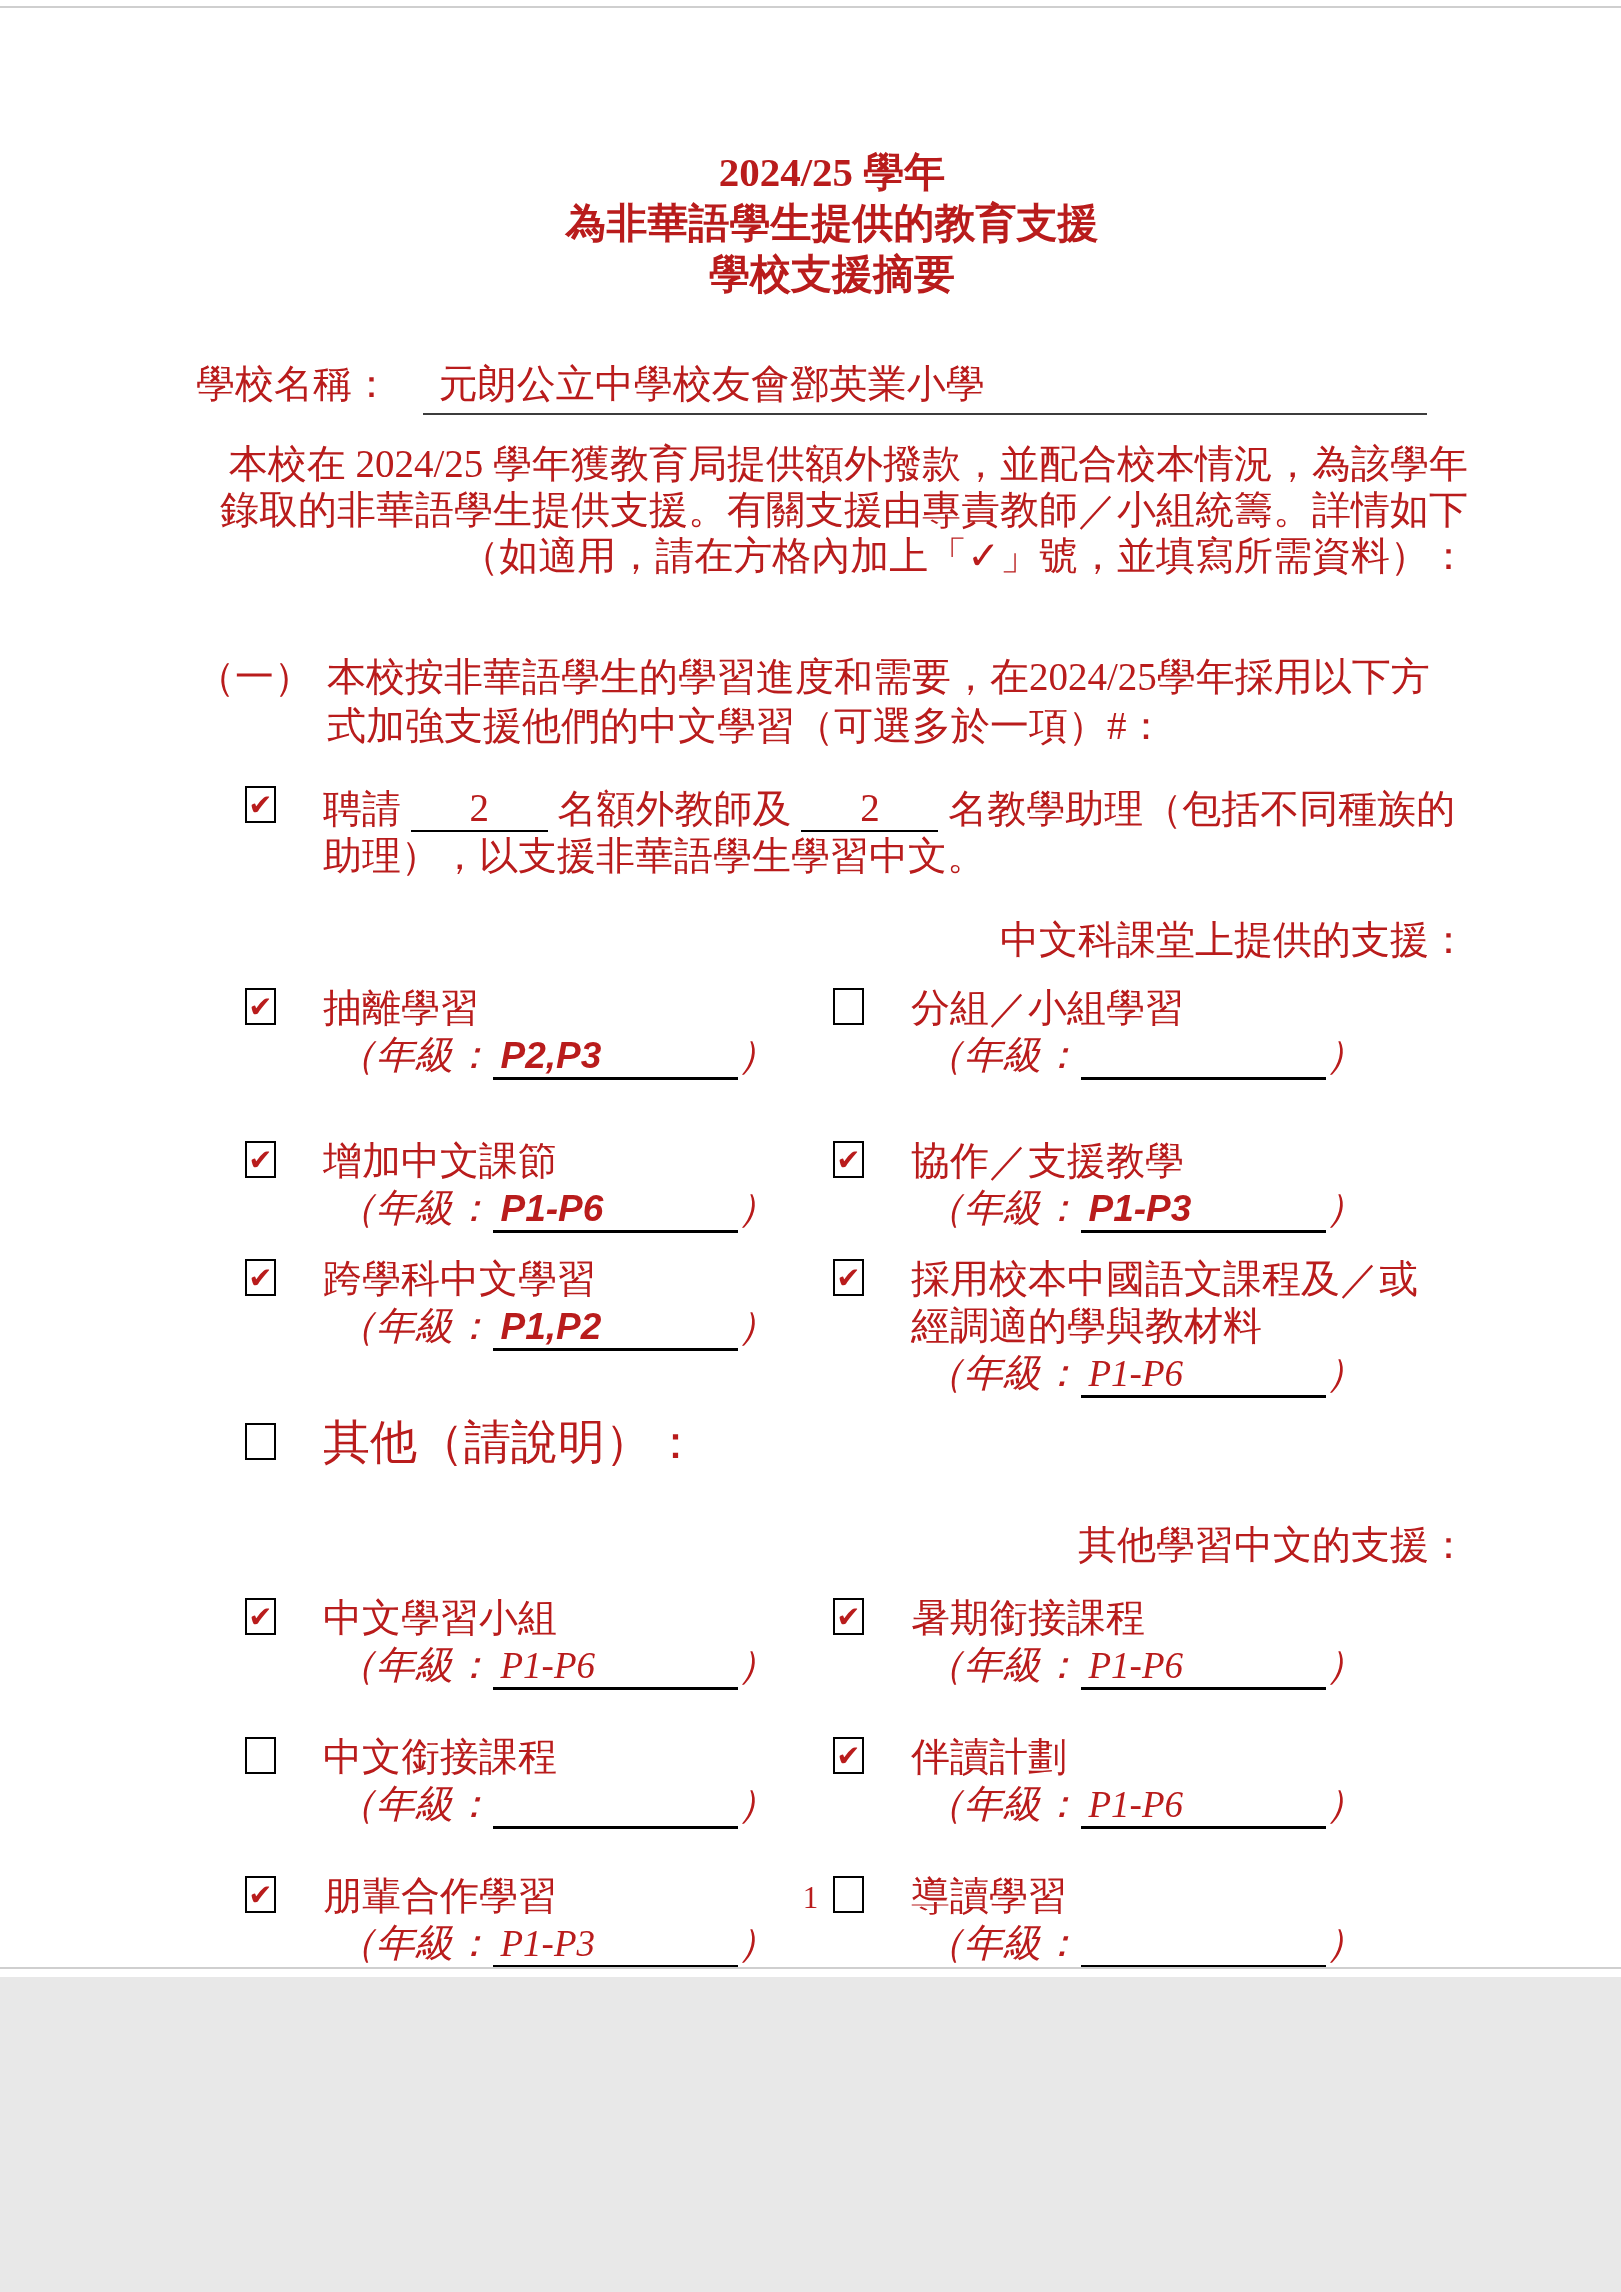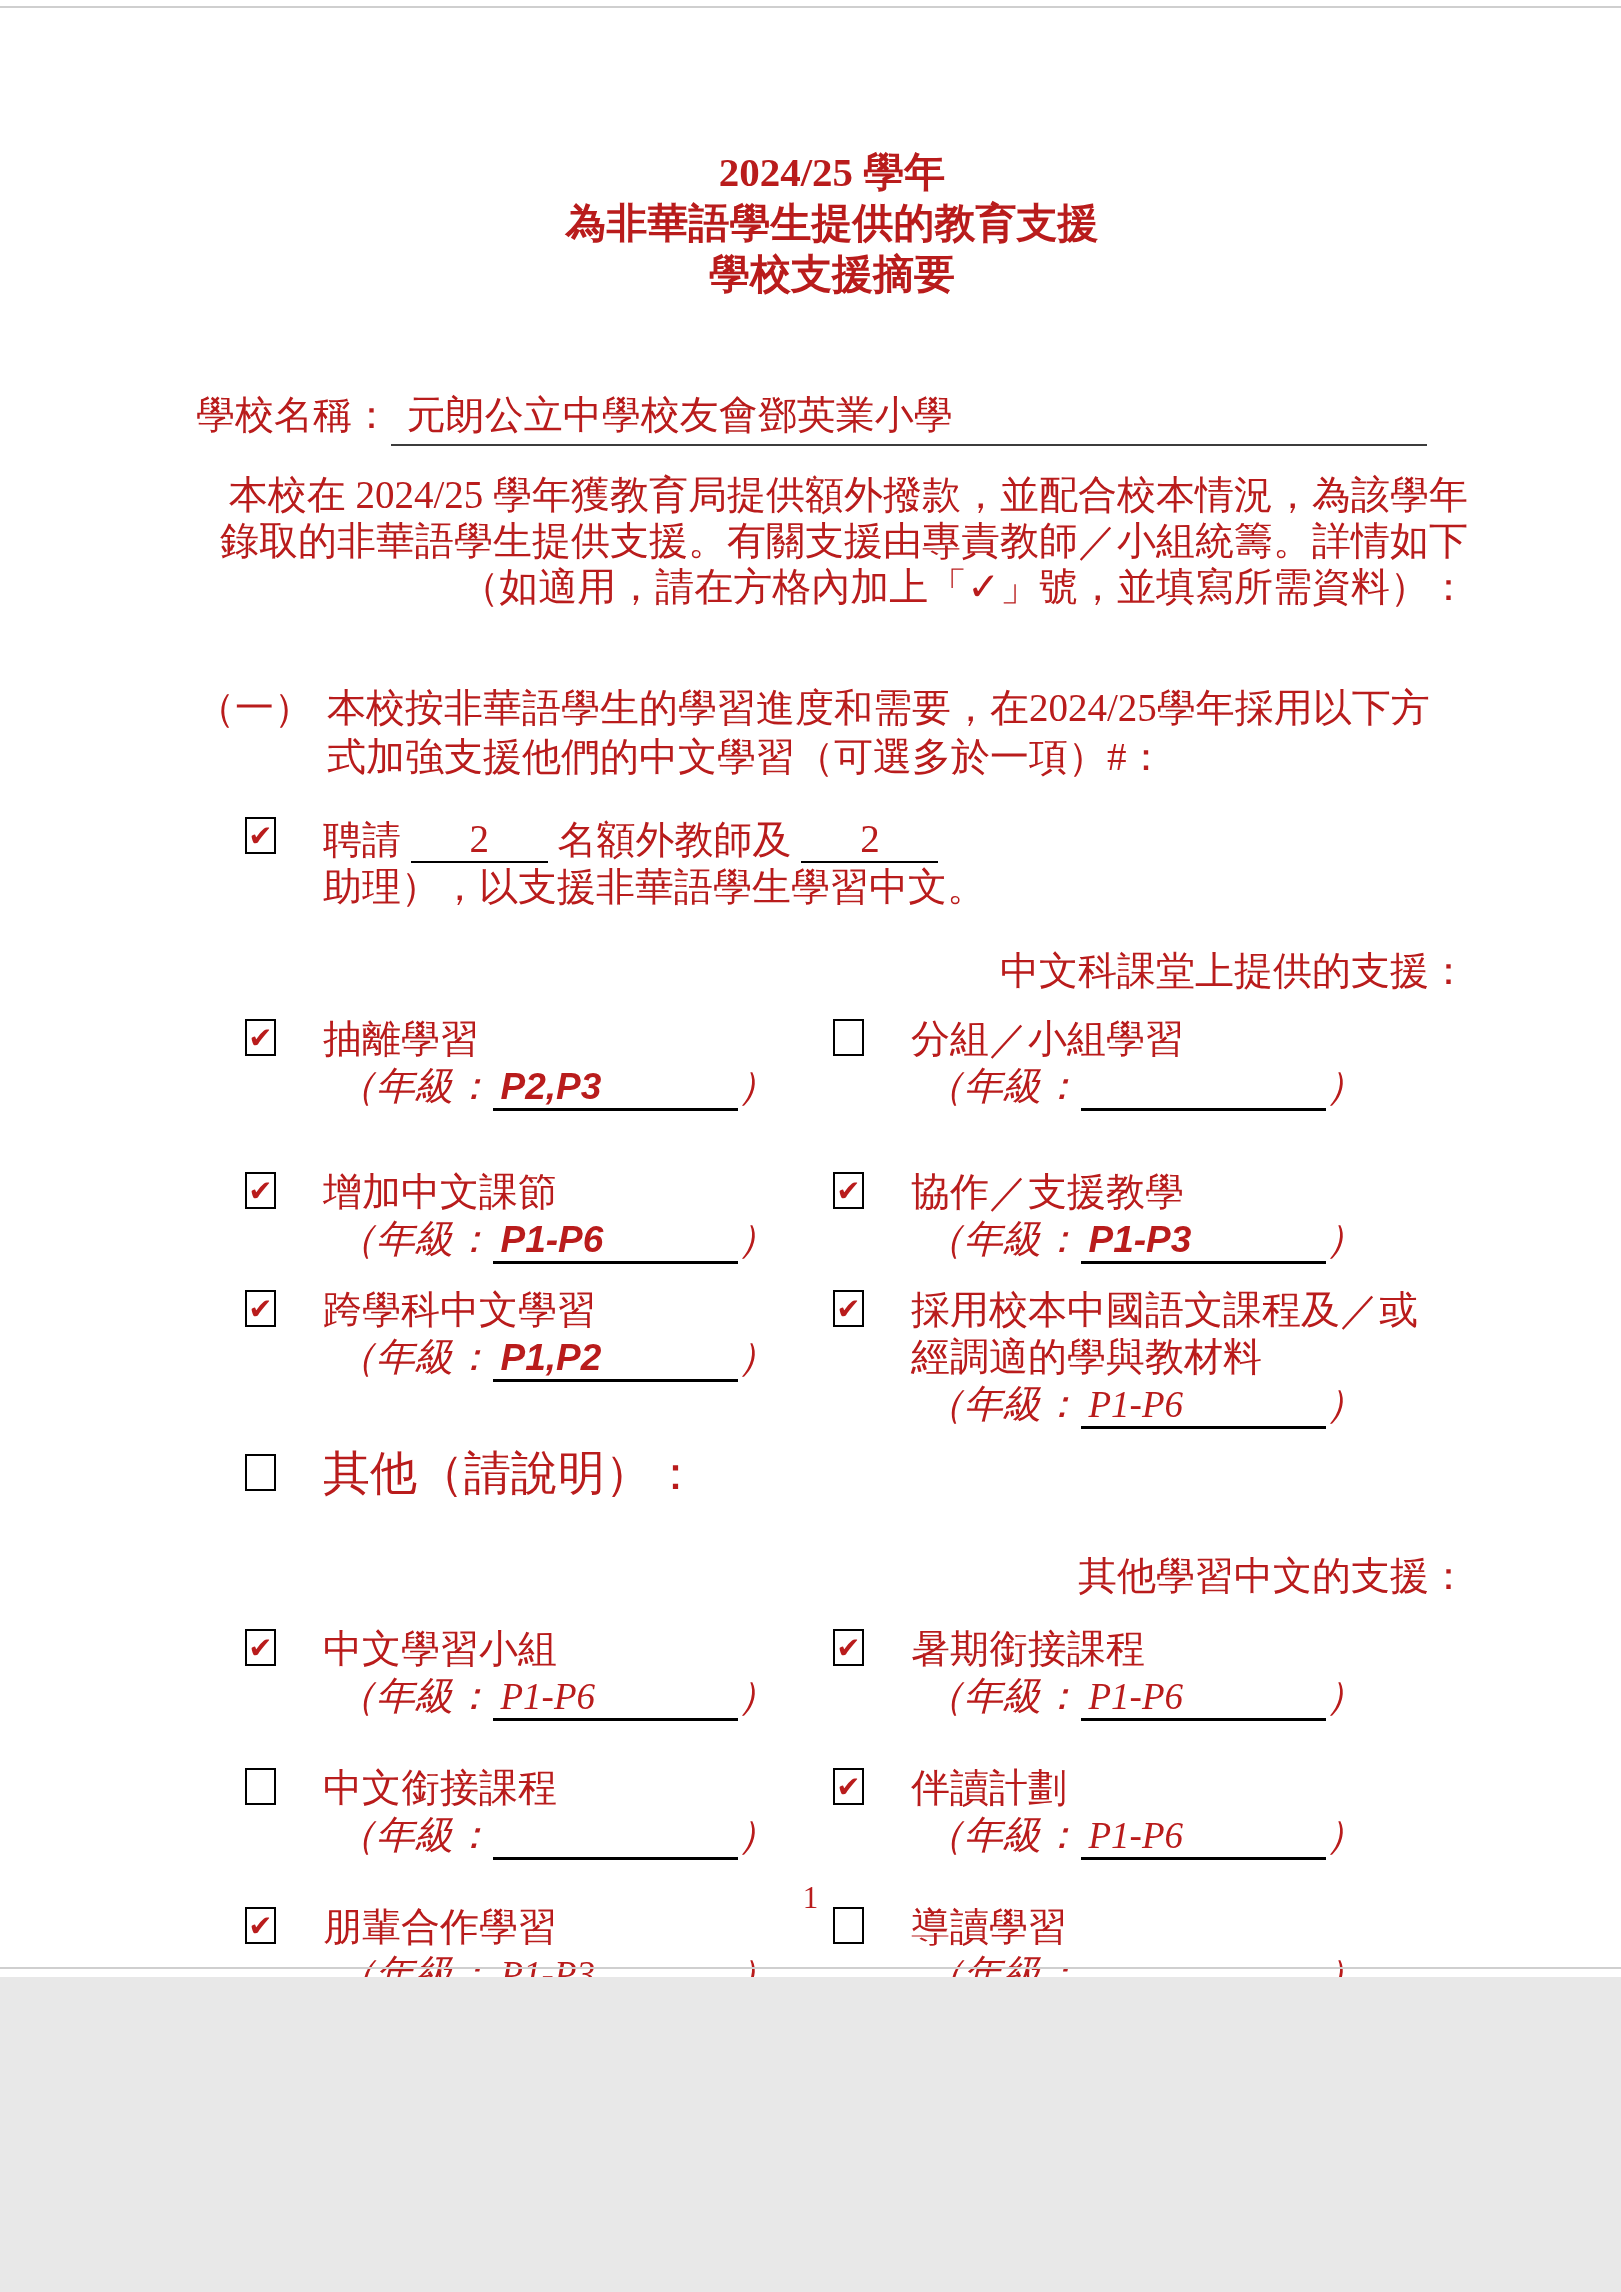--- a/index.html
+++ b/index.html
@@ -12,21 +12,21 @@
     font-family:"Liberation Serif","DejaVu Serif",serif;
     color:#b91c1c;
     overflow:hidden;
   }
   .edge { position:absolute; left:0; width:100%; height:2px; background:#cfcfcf; }
   .edge.top { top:5.9px; } .edge.bottom { bottom:7.8px; }
   .content { padding:147px 153px 0 196px; }
 
   .title-block { text-align:center; font-weight:bold; font-size:41px; line-height:51px; }
 
-  .school-row { display:flex; margin-top:88px; margin-right:41px; font-size:39px; align-items:flex-end; }
+  .school-row { display:flex; margin-top:57px; margin-right:41px; font-size:39px; align-items:flex-end;gap:32px; }
   .school-label { flex:none; padding-bottom:3.9px; }
   .school-line { flex:1; border-bottom:2px solid #3c3c3c; padding:0 0 2px 15.7px; }
 
   .para { margin-top:25.5px; font-size:39px; line-height:46px;text-align:right; }
 
   .sec { display:flex; margin-top:73px; font-size:39px; line-height:49px; }
   .sec-index { width:131px; flex:none; }
   .sec-text { flex:1; }
 
   .hire { display:flex; margin-top:33px; padding-left:49px; font-size:39px; line-height:47px; }
@@ -113,20 +113,21 @@
       <div class="hire-body">
         <div class="hire-line1">
           <span>聘請</span>
           <span class="blank-sm">
               <span class="num">2</span>
             </span>
           <span>名額外教師及</span>
           <span class="blank-sm">
               <span class="num">2</span>
             </span>
+          <span>名教學助理（包括不同種族的</span>
         </div>
         <div>助理），以支援非華語學生學習中文。</div>
       </div>
     </div>
 
     <div class="sub-heading sh1">中文科課堂上提供的支援：</div>
 
     <div class="grid-row mb-a">
       <div class="cell-l">
         <div class="item">

